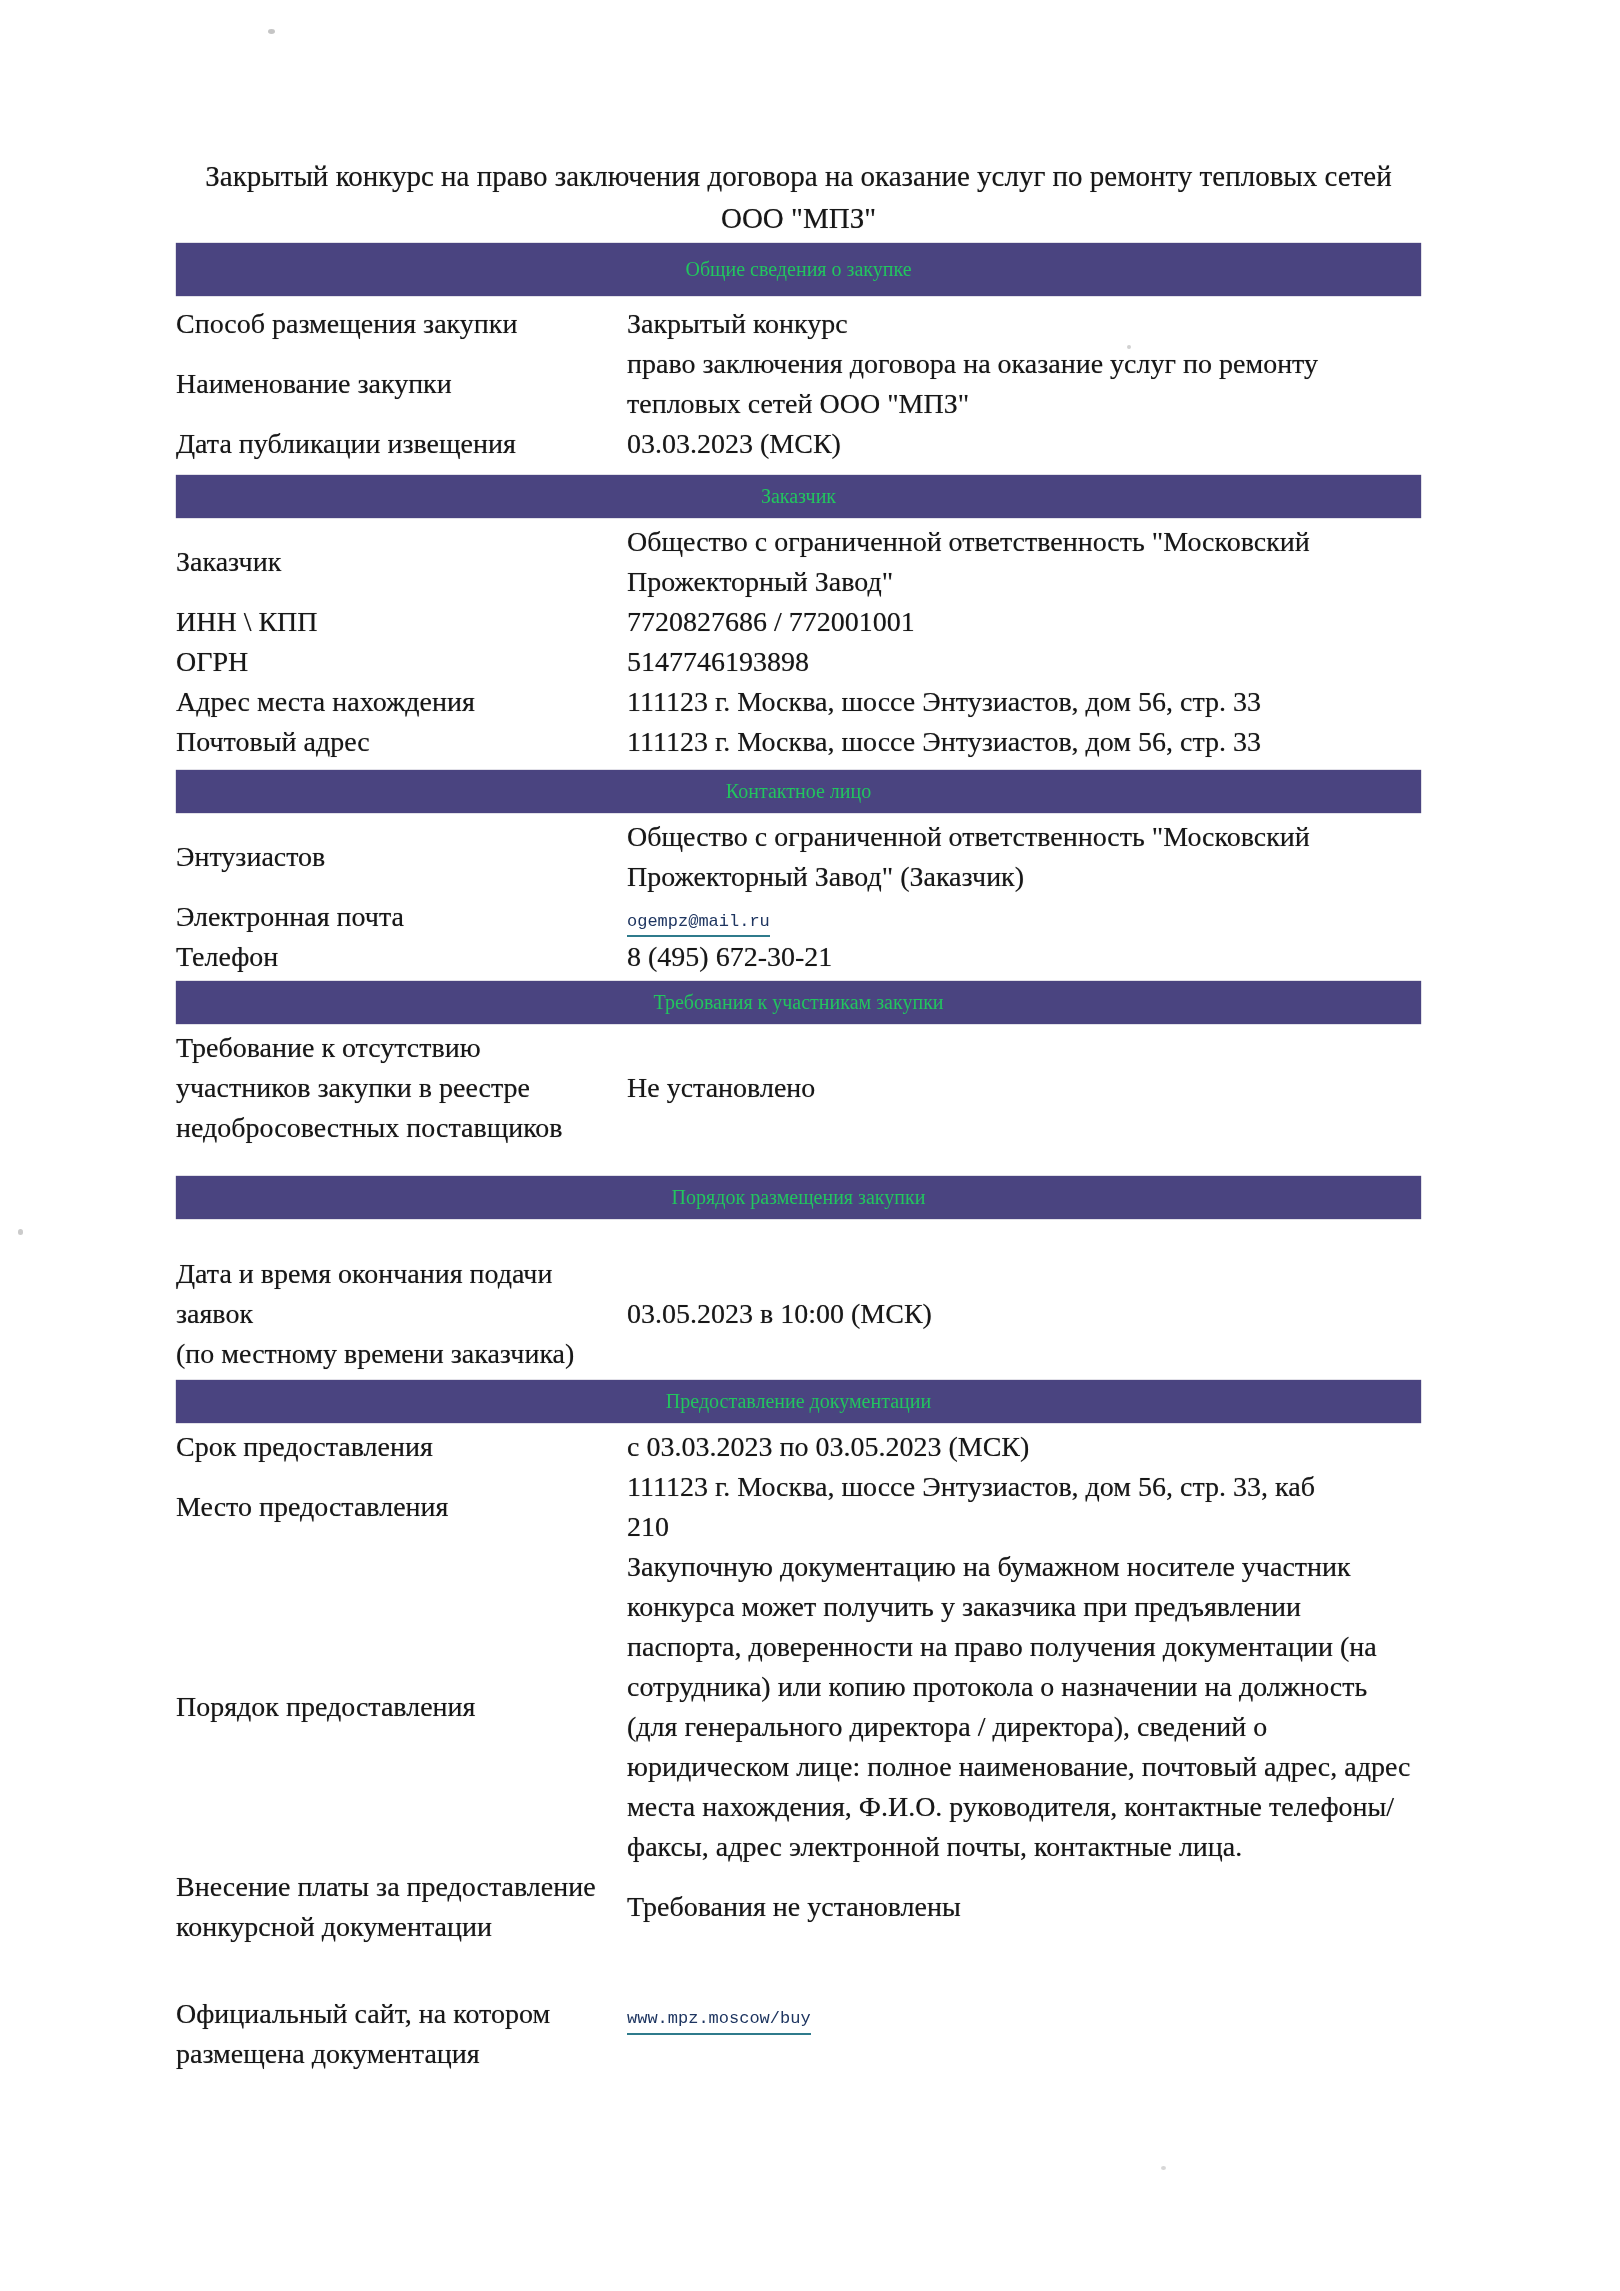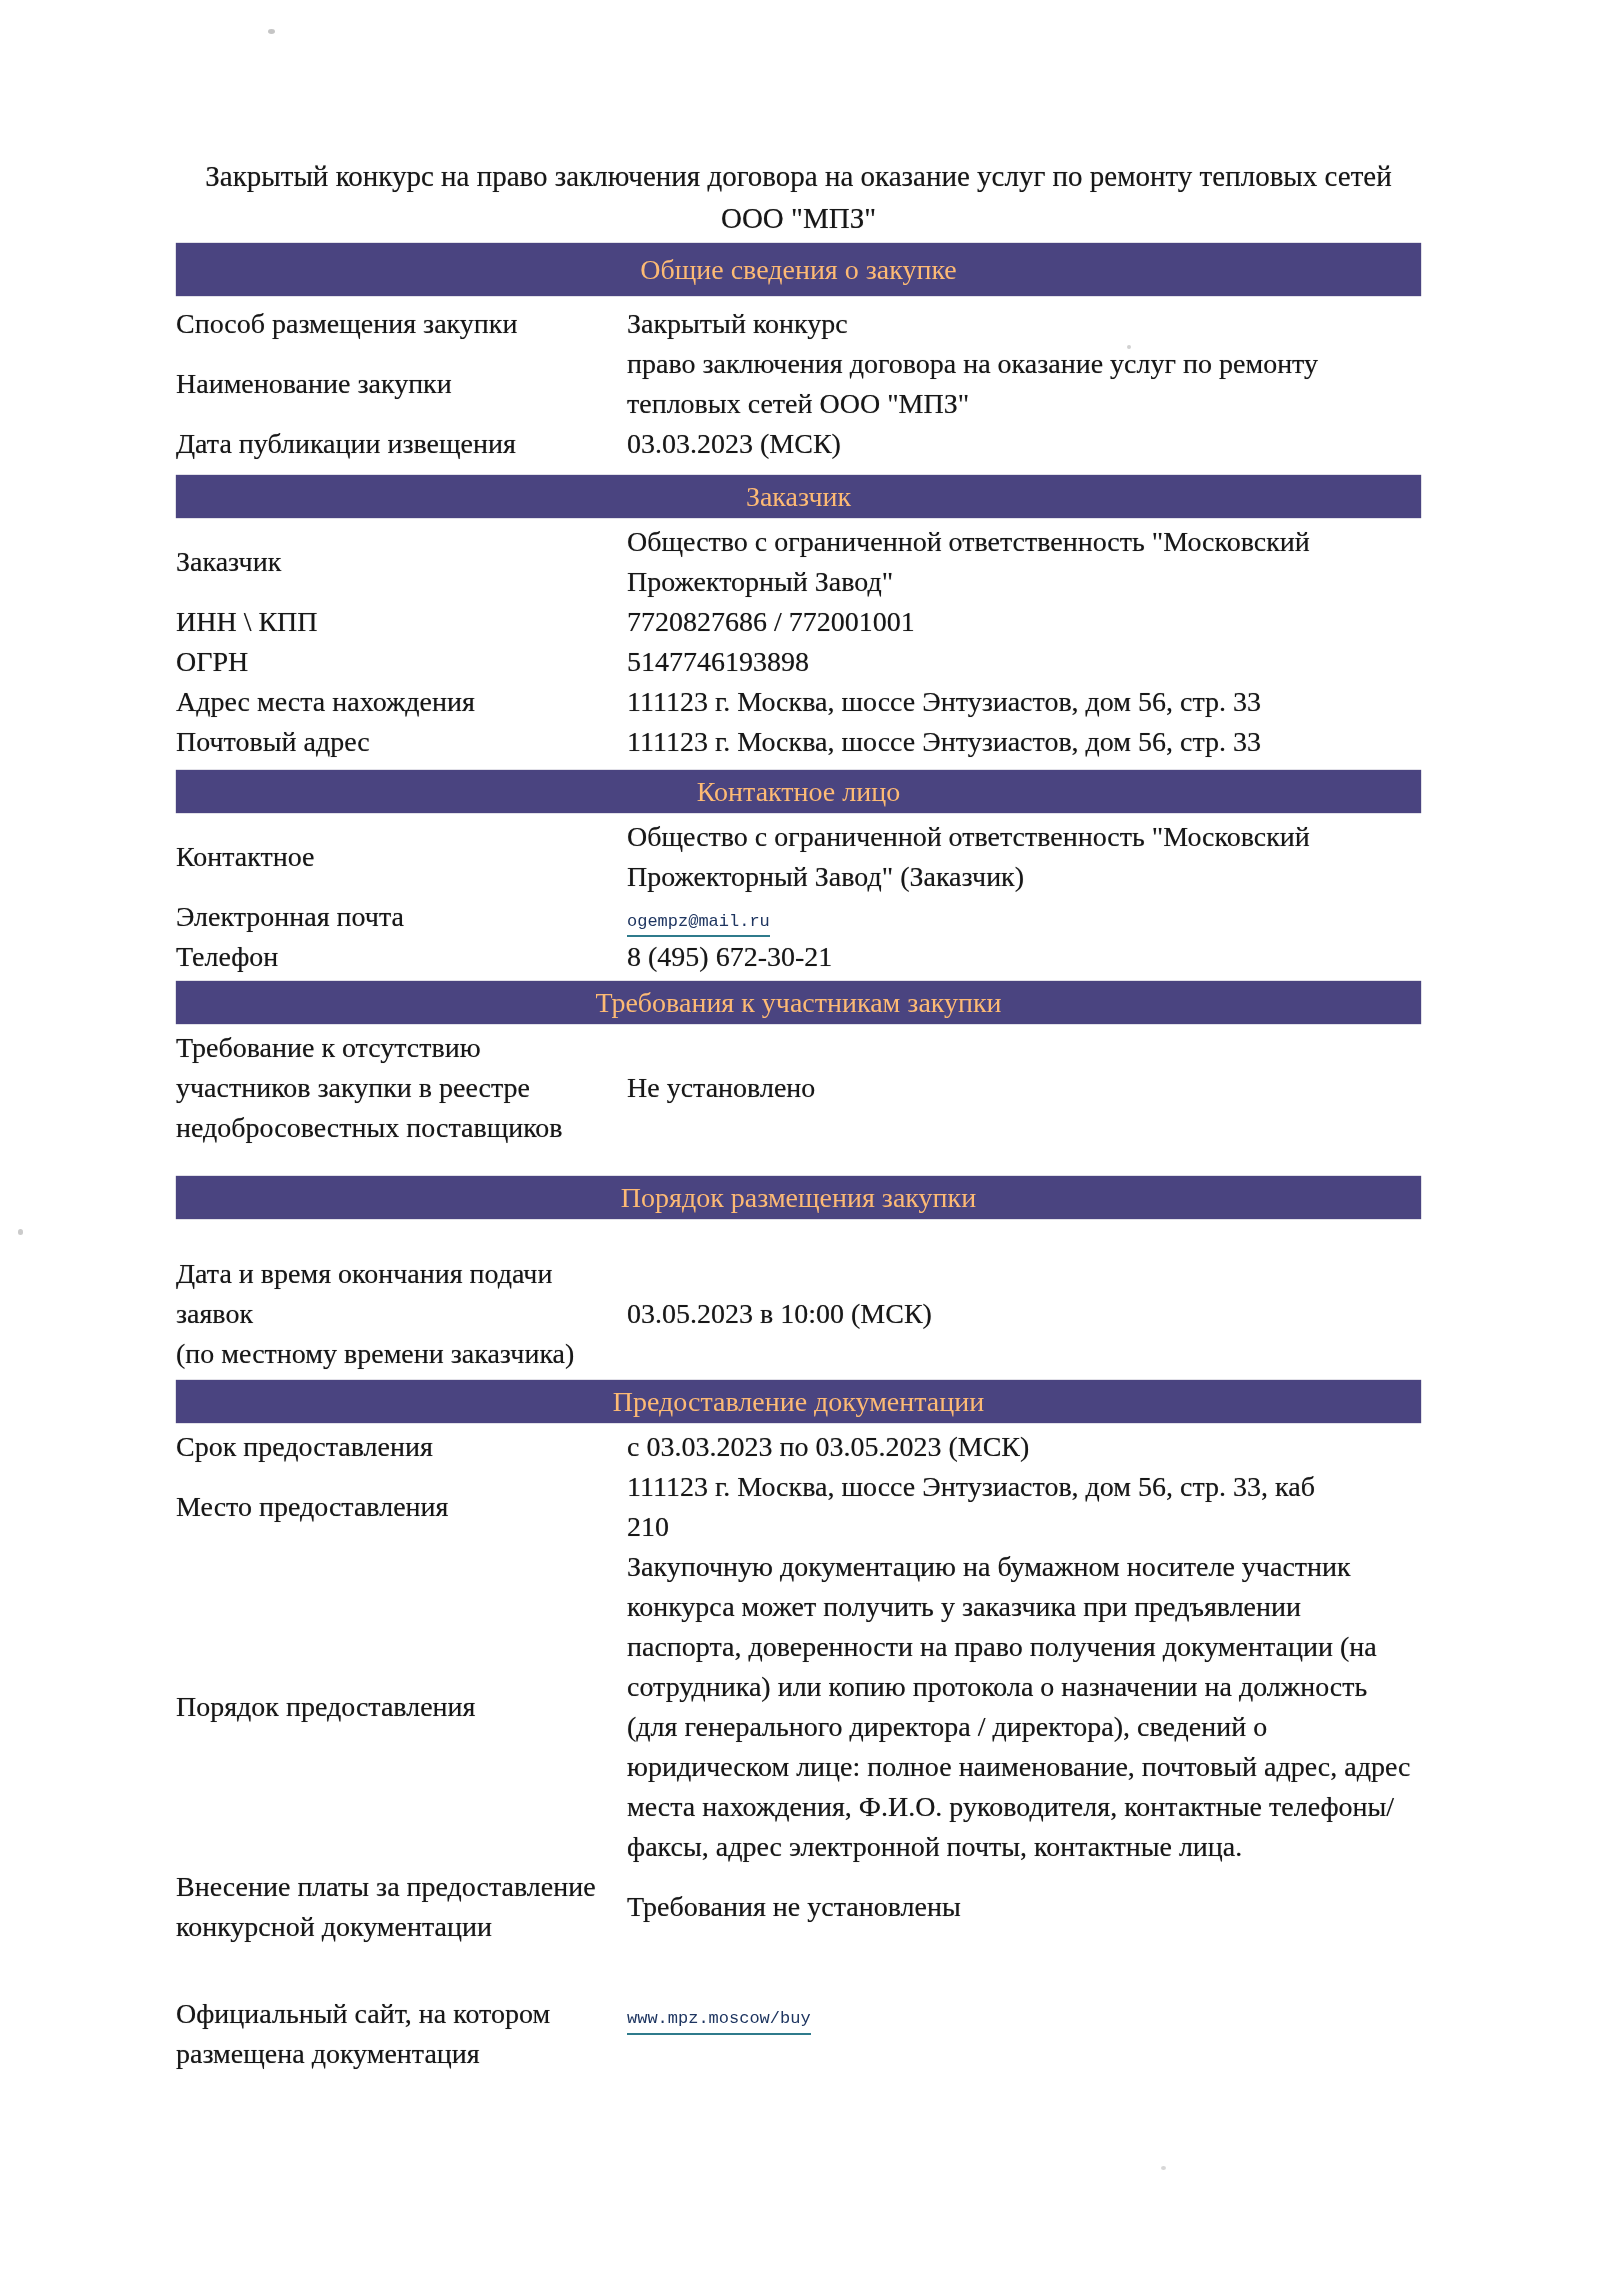--- a/index.html
+++ b/index.html
@@ -26,23 +26,23 @@
     padding-top:155px;
   }
   .doc-title{
     text-align:center;
     font-size:29px;
     line-height:42px;
     font-weight:normal;
   }
   .bar{
     background:var(--bar);
-    color:#fdba74;
+    color:#22c55e;
     text-align:center;
-    font-size:28px;
+    font-size:20px;
     height:43px;
     line-height:43px;
     text-shadow:none;
     box-shadow:0 0 1px rgba(40,35,90,.8);
   }
   .bar.tall{height:53px;line-height:53px;margin-top:3.9px;}
   .bar.mt12{margin-top:11.8px;}
   .bar.mt8{margin-top:7.8px;}
   .bar.mt4{margin-top:3.9px;}
   .bar.mt29{margin-top:28px;}
@@ -145,21 +145,21 @@
       </div>
       <div class="row">
         <div class="label">Почтовый адрес</div>
         <div class="value center">111123 г. Москва, шоссе Энтузиастов, дом 56, стр. 33</div>
       </div>
     </div>
 
     <div class="bar mt8">Контактное лицо</div>
     <div class="rows">
       <div class="row">
-        <div class="label">Контактное</div>
+        <div class="label">Энтузиастов</div>
         <div class="value">Общество с ограниченной ответственность "Московский Прожекторный Завод" (Заказчик)</div>
       </div>
       <div class="row">
         <div class="label">Электронная почта</div>
         <div class="value"><a class="link">ogempz@mail.ru</a></div>
       </div>
       <div class="row">
         <div class="label">Телефон</div>
         <div class="value">8 (495) 672-30-21</div>
       </div>

